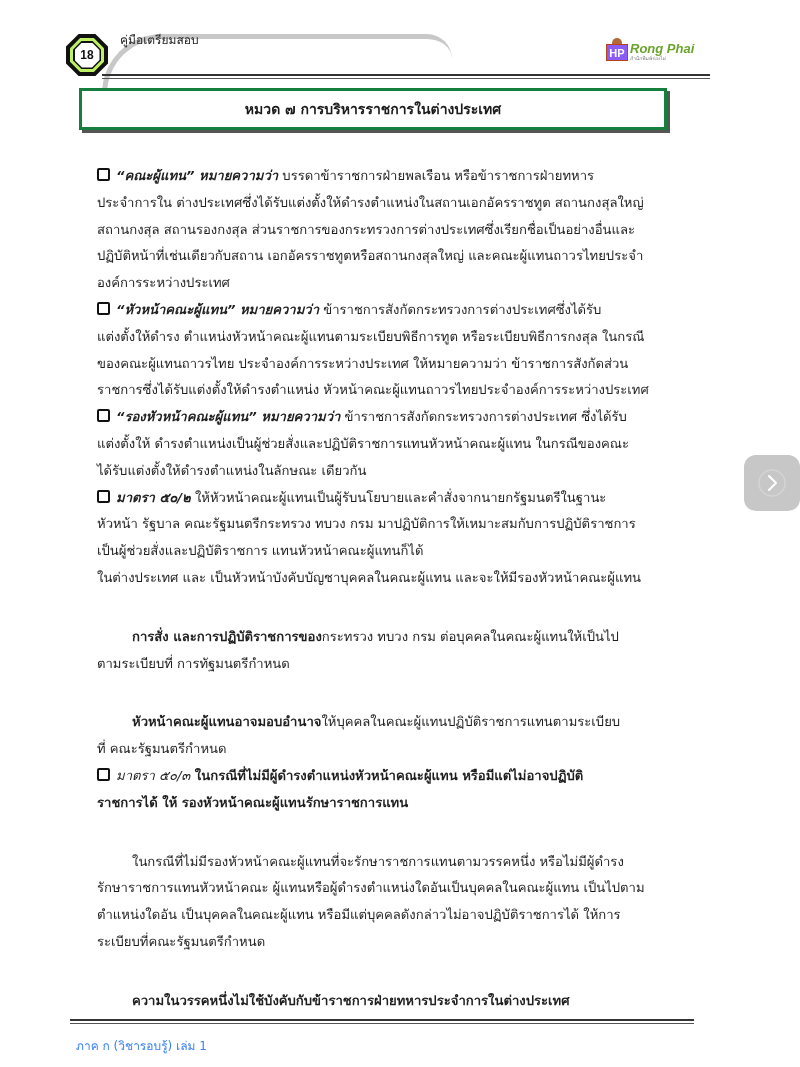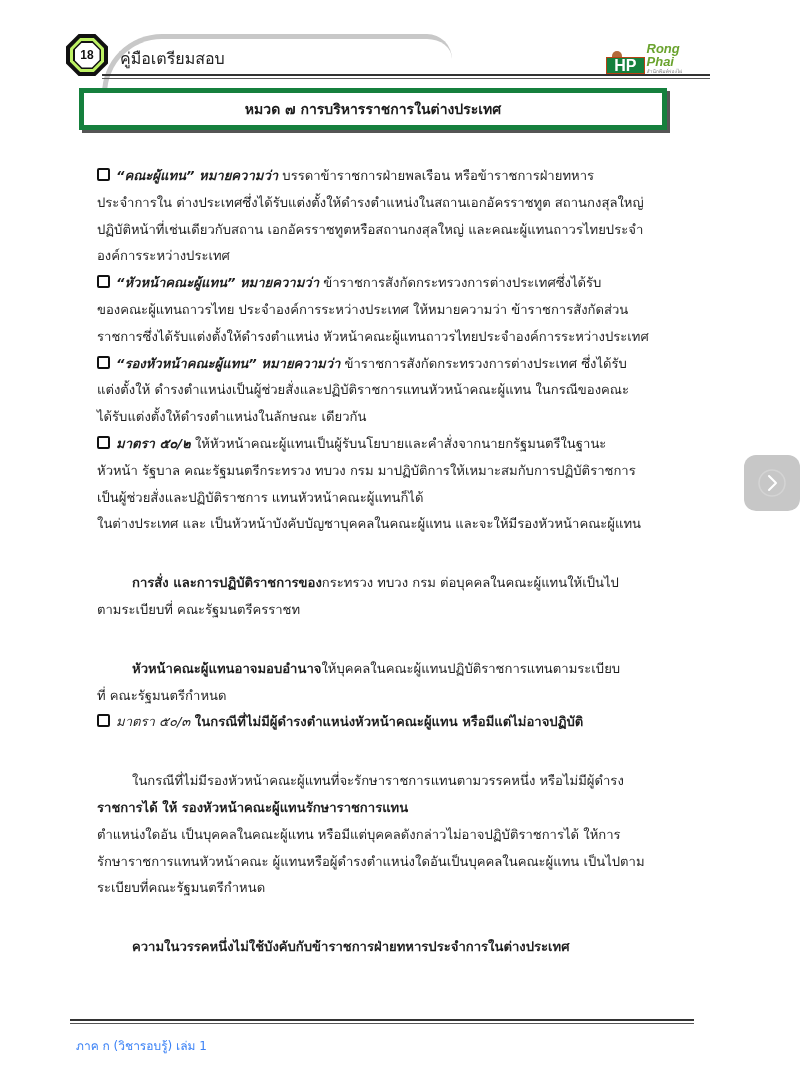--- a/index.html
+++ b/index.html
@@ -34,49 +34,49 @@
     clip-path: polygon(30% 0, 70% 0, 100% 30%, 100% 70%, 70% 100%, 30% 100%, 0 70%, 0 30%);
     display: flex; align-items: center; justify-content: center;
   }
   .page-badge-core {
     width: 25px; height: 25px; background: #fff;
     clip-path: polygon(30% 0, 70% 0, 100% 30%, 100% 70%, 70% 100%, 30% 100%, 0 70%, 0 30%);
     display: flex; align-items: center; justify-content: center;
     font-family: "Liberation Sans", sans-serif; font-weight: bold; font-size: 12px; color: #111;
   }
   .header-title {
-    position: absolute; left: 58px; top: 18px;
-    font-size: 16px; color: #222; text-align: center;
+    position: absolute; left: 58px; top: 2px;
+    font-size: 12px; color: #222; text-align: center;
   }
   .header-rule {
     position: absolute; left: 40px; top: 46px; width: 608px; height: 5px;
     border-top: 2px solid #333; border-bottom: 1px solid #555;
   }
   .logo { position: absolute; left: 544px; top: 14px; display: flex; align-items: flex-end; gap: 2px; }
   .logo-mark {
-    width: 39px; height: 17px; background: #15803d; color: #fff;
-    font-family: "Liberation Sans", sans-serif; font-weight: bold; font-size: 16px;
+    width: 22px; height: 17px; background: #8b5cf6; color: #fff;
+    font-family: "Liberation Sans", sans-serif; font-weight: bold; font-size: 11px;
     display: flex; align-items: center; justify-content: center; border: 1px solid #b84315;
     position: relative;
   }
   .logo-mark::before {
     content: ""; position: absolute; top: -7px; left: 5px; width: 10px; height: 6px;
     background: #b36a3a; border-radius: 5px 5px 0 0;
   }
   .logo-text { display: flex; flex-direction: column; line-height: 1; }
   .logo-name {
     font-family: "Liberation Sans", sans-serif; font-style: italic; font-weight: bold;
     font-size: 13px; color: #6aa32e;
   }
   .logo-sub { font-size: 5px; color: #7a7a7a; margin-top: 1px; }
 
   
   .chapter-box {
     position: absolute; left: 79px; top: 88px; width: 588px; height: 42px;
-    border: 5px solid #15803d; background: #fff;
+    border: 3px solid #15803d; background: #fff;
     box-shadow: 3px 3px 0 #555;
     display: flex; align-items: center; justify-content: center;
   }
   .chapter-title { font-size: 14px; font-weight: bold; color: #1a1a1a; }
 
   
   .content {
     position: absolute; left: 80px; top: 163px; width: 626px;
     font-size: 13.1px; line-height: 26.8px; color: #1e1e1e;
   }
@@ -131,57 +131,59 @@
 <div class="chapter-box">
   <span class="chapter-title">หมวด ๗ การบริหารราชการในต่างประเทศ</span>
 </div>
 
 <div class="content">
 
   <span class="line">
     <span class="chk"></span><span class="bi">“คณะผู้แทน” หมายความว่า</span><span> บรรดาข้าราชการฝ่ายพลเรือน หรือข้าราชการฝ่ายทหาร</span>
   </span>
   <span class="line">ประจำการใน ต่างประเทศซึ่งได้รับแต่งตั้งให้ดำรงตำแหน่งในสถานเอกอัครราชทูต  สถานกงสุลใหญ่</span>
+  <span class="line">สถานกงสุล สถานรองกงสุล ส่วนราชการของกระทรวงการต่างประเทศซึ่งเรียกชื่อเป็นอย่างอื่นและ</span>
   <span class="line">ปฏิบัติหน้าที่เช่นเดียวกับสถาน เอกอัครราชทูตหรือสถานกงสุลใหญ่ และคณะผู้แทนถาวรไทยประจำ</span>
   <span class="line">องค์การระหว่างประเทศ</span>
 
   <span class="line">
     <span class="chk"></span><span class="bi">“หัวหน้าคณะผู้แทน”  หมายความว่า</span><span> ข้าราชการสังกัดกระทรวงการต่างประเทศซึ่งได้รับ</span>
   </span>
+  <span class="line">แต่งตั้งให้ดำรง ตำแหน่งหัวหน้าคณะผู้แทนตามระเบียบพิธีการทูต  หรือระเบียบพิธีการกงสุล ในกรณี</span>
   <span class="line">ของคณะผู้แทนถาวรไทย ประจำองค์การระหว่างประเทศ ให้หมายความว่า ข้าราชการสังกัดส่วน</span>
   <span class="line">ราชการซึ่งได้รับแต่งตั้งให้ดำรงตำแหน่ง  หัวหน้าคณะผู้แทนถาวรไทยประจำองค์การระหว่างประเทศ</span>
 
   <span class="line">
     <span class="chk"></span><span class="bi">“รองหัวหน้าคณะผู้แทน”  หมายความว่า</span><span> ข้าราชการสังกัดกระทรวงการต่างประเทศ ซึ่งได้รับ</span>
   </span>
   <span class="line">แต่งตั้งให้ ดำรงตำแหน่งเป็นผู้ช่วยสั่งและปฏิบัติราชการแทนหัวหน้าคณะผู้แทน  ในกรณีของคณะ</span>
   <span class="line">ได้รับแต่งตั้งให้ดำรงตำแหน่งในลักษณะ  เดียวกัน</span>
 
   <span class="line">
     <span class="chk"></span><span class="bi">มาตรา ๕๐/๒</span><span> ให้หัวหน้าคณะผู้แทนเป็นผู้รับนโยบายและคำสั่งจากนายกรัฐมนตรีในฐานะ</span>
   </span>
   <span class="line">หัวหน้า รัฐบาล คณะรัฐมนตรีกระทรวง  ทบวง กรม มาปฏิบัติการให้เหมาะสมกับการปฏิบัติราชการ</span>
   <span class="line">เป็นผู้ช่วยสั่งและปฏิบัติราชการ  แทนหัวหน้าคณะผู้แทนก็ได้</span>
   <span class="line">ในต่างประเทศ และ เป็นหัวหน้าบังคับบัญชาบุคคลในคณะผู้แทน  และจะให้มีรองหัวหน้าคณะผู้แทน</span>
   <span class="line indent">
     <span class="b">การสั่ง และการปฏิบัติราชการของ</span><span>กระทรวง  ทบวง กรม ต่อบุคคลในคณะผู้แทนให้เป็นไป</span>
   </span>
-  <span class="line">ตามระเบียบที่ คณะรัฐมนตรีครราชท</span>
+  <span class="line">ตามระเบียบที่ การทัฐมนตรีกำหนด</span>
   <span class="line indent">
     <span class="b">หัวหน้าคณะผู้แทนอาจมอบอำนาจ</span><span>ให้บุคคลในคณะผู้แทนปฏิบัติราชการแทนตามระเบียบ</span>
   </span>
   <span class="line">ที่ คณะรัฐมนตรีกำหนด</span>
 
   <span class="line">
     <span class="chk"></span><span class="it">มาตรา ๕๐/๓</span><span class="b"> ในกรณีที่ไม่มีผู้ดำรงตำแหน่งหัวหน้าคณะผู้แทน  หรือมีแต่ไม่อาจปฏิบัติ</span>
   </span>
+  <span class="line b">ราชการได้ ให้ รองหัวหน้าคณะผู้แทนรักษาราชการแทน</span>
   <span class="line indent">ในกรณีที่ไม่มีรองหัวหน้าคณะผู้แทนที่จะรักษาราชการแทนตามวรรคหนึ่ง  หรือไม่มีผู้ดำรง</span>
-  <span class="line b">ราชการได้ ให้ รองหัวหน้าคณะผู้แทนรักษาราชการแทน</span>
+  <span class="line">รักษาราชการแทนหัวหน้าคณะ ผู้แทนหรือผู้ดำรงตำแหน่งใดอันเป็นบุคคลในคณะผู้แทน  เป็นไปตาม</span>
   <span class="line">ตำแหน่งใดอัน เป็นบุคคลในคณะผู้แทน  หรือมีแต่บุคคลดังกล่าวไม่อาจปฏิบัติราชการได้  ให้การ</span>
-  <span class="line">รักษาราชการแทนหัวหน้าคณะ ผู้แทนหรือผู้ดำรงตำแหน่งใดอันเป็นบุคคลในคณะผู้แทน  เป็นไปตาม</span>
   <span class="line">ระเบียบที่คณะรัฐมนตรีกำหนด</span>
   <span class="line indent b">ความในวรรคหนึ่งไม่ใช้บังคับกับข้าราชการฝ่ายทหารประจำการในต่างประเทศ</span>
 </div>
 
 <div class="footer-rule"></div>
 <div class="footer-text">ภาค ก (วิชารอบรู้) เล่ม 1</div>
 
 <div class="next-btn">
   <svg viewBox="0 0 30 30">
     <circle cx="15" cy="15" r="13" fill="none" stroke="#d4d4d4" stroke-width="1.5"></circle>

